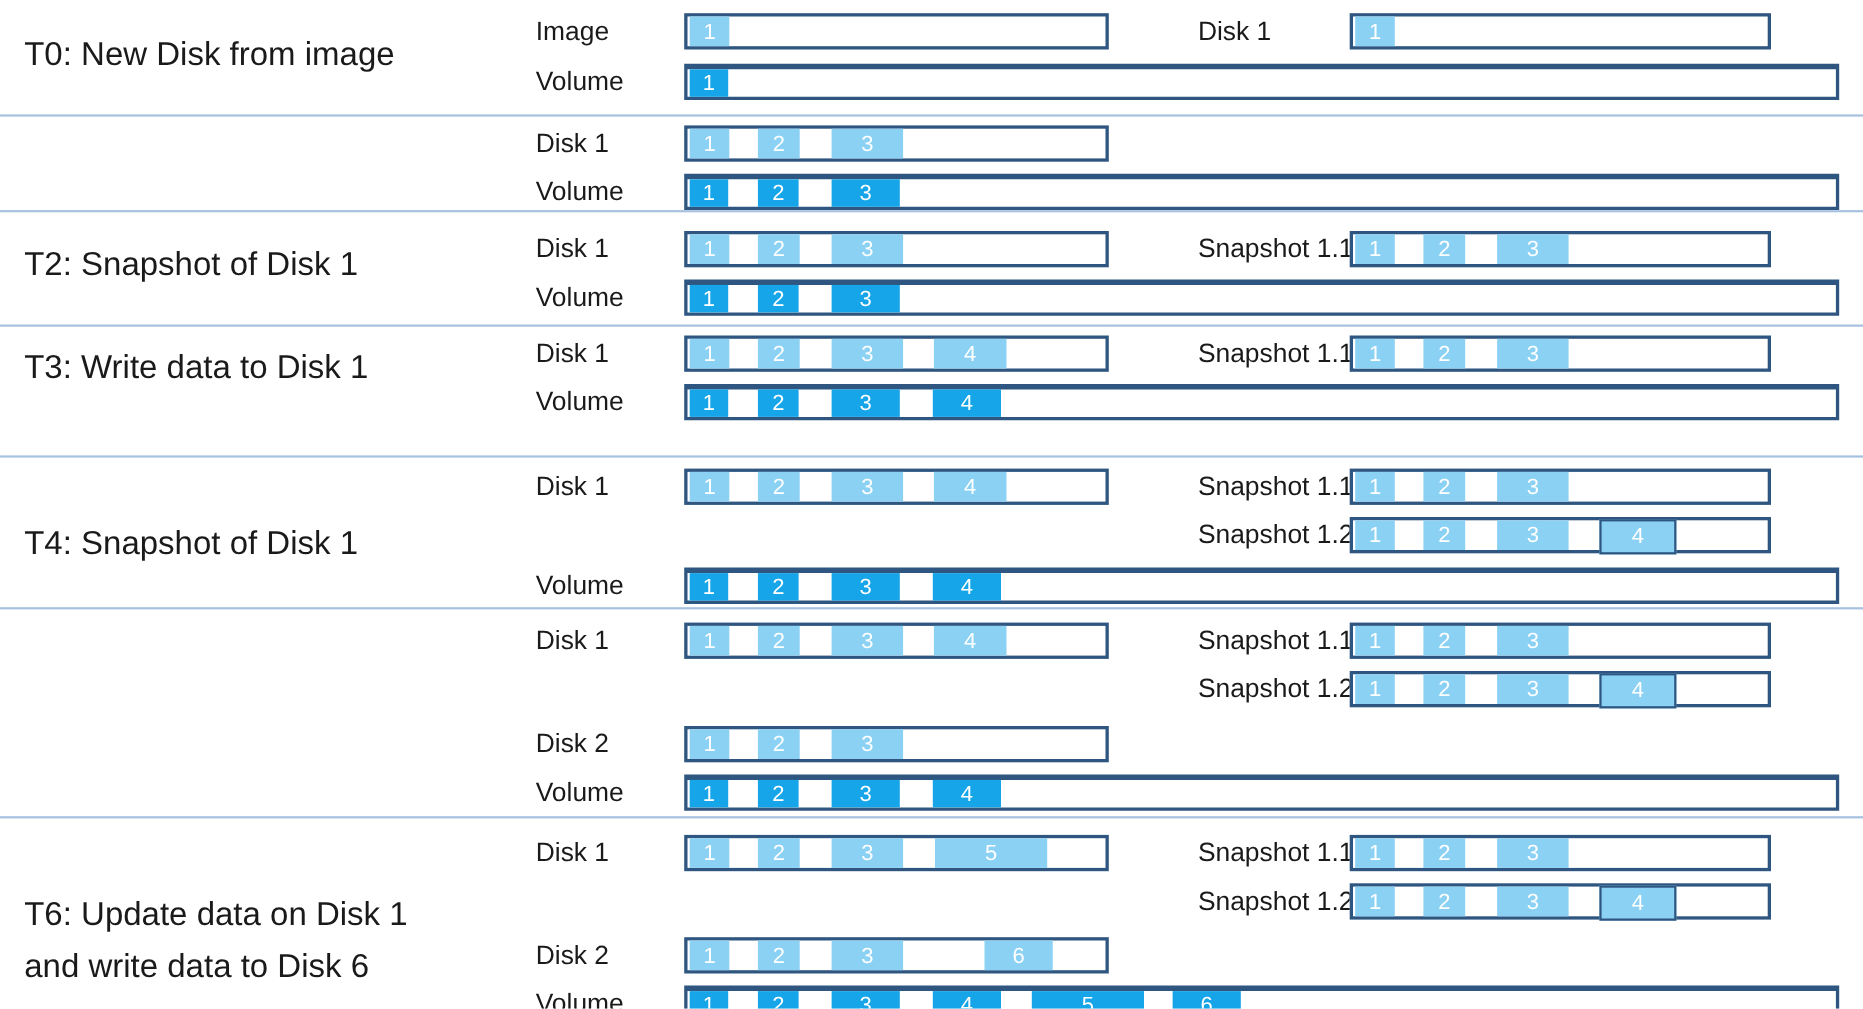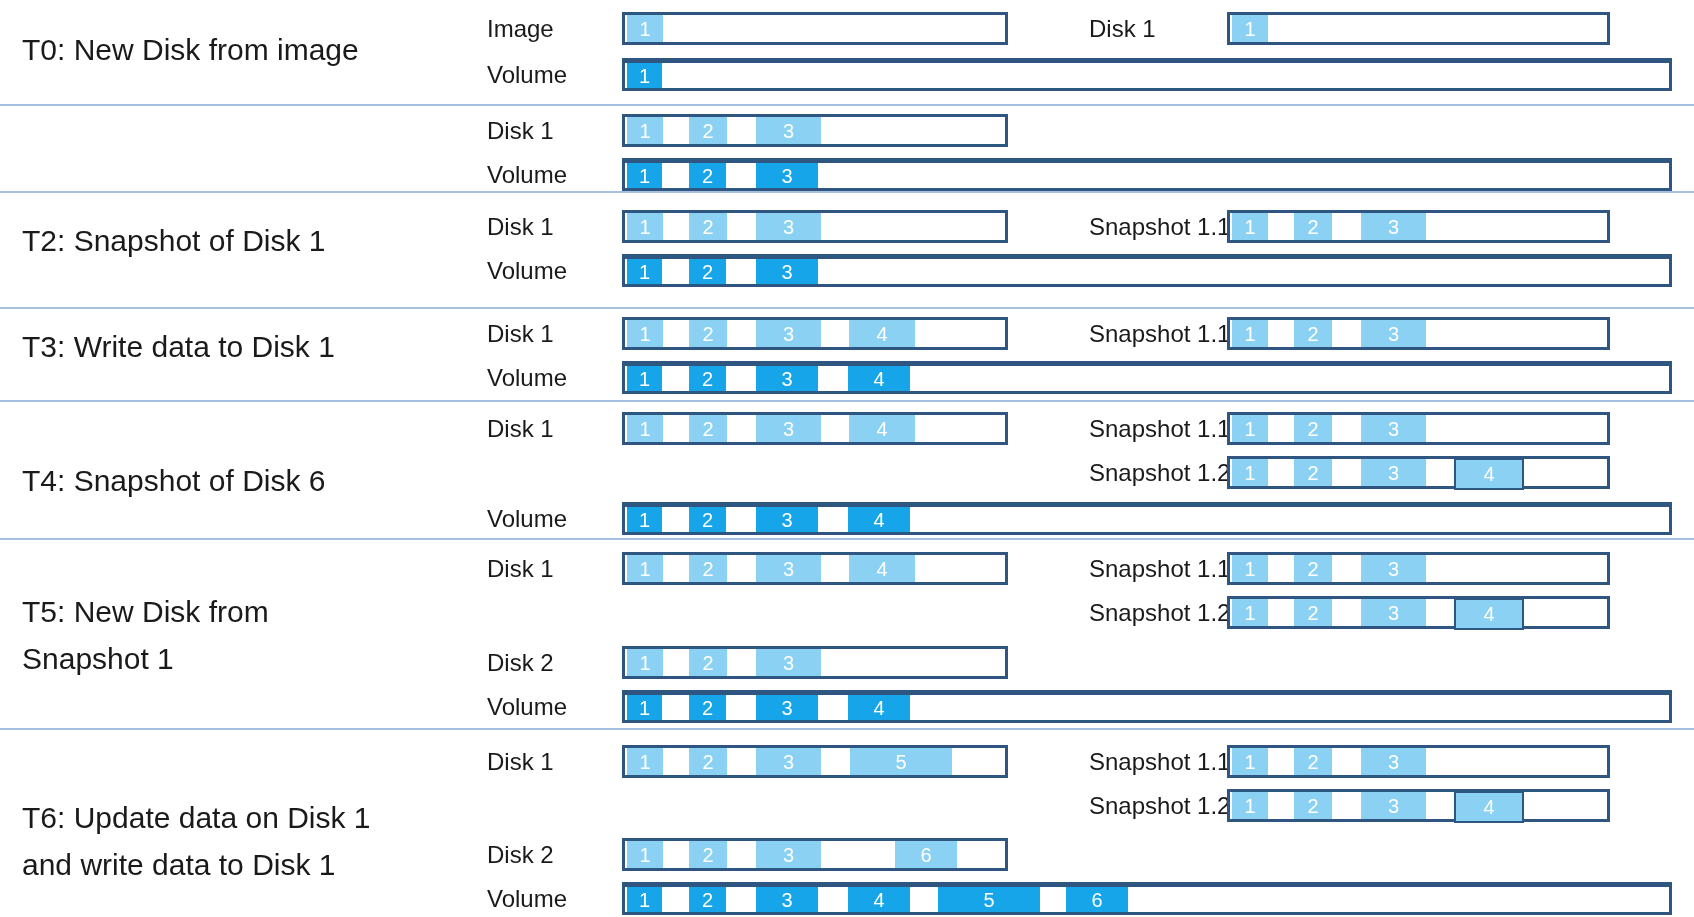--- a/index.html
+++ b/index.html
@@ -99,21 +99,21 @@
         <div class="block light" style="left: 64px; width: 38px;">2</div>
         <div class="block light" style="left: 131px; width: 65px;">3</div>
       </div>
       <div class="sub-label" style="top: 52px;">Volume</div>
       <div class="bar volume" style="left: 622px; width: 1050px; top: 52px;">
         <div class="block dark" style="left: 2px; width: 35px;">1</div>
         <div class="block dark" style="left: 64px; width: 37px;">2</div>
         <div class="block dark" style="left: 131px; width: 62px;">3</div>
       </div>
     </div>
-    <div class="section" style="height: 116px; text-align: center;">
+    <div class="section" style="height: 104px; text-align: center;">
       <div class="section-title" style="top: 24px;">
         <div>T2: Snapshot of Disk 1</div>
       </div>
       <div class="sub-label" style="top: 17px;">Disk 1</div>
       <div class="bar" style="left: 622px; width: 386px; top: 17px;">
         <div class="block light" style="left: 2px; width: 36px;">1</div>
         <div class="block light" style="left: 64px; width: 38px;">2</div>
         <div class="block light" style="left: 131px; width: 65px;">3</div>
       </div>
       <div class="right-label" style="top: 17px;">Snapshot 1.1</div>
@@ -122,21 +122,21 @@
         <div class="block light" style="left: 64px; width: 38px;">2</div>
         <div class="block light" style="left: 131px; width: 65px;">3</div>
       </div>
       <div class="sub-label" style="top: 61px;">Volume</div>
       <div class="bar volume" style="left: 622px; width: 1050px; top: 61px;">
         <div class="block dark" style="left: 2px; width: 35px;">1</div>
         <div class="block dark" style="left: 64px; width: 37px;">2</div>
         <div class="block dark" style="left: 131px; width: 62px;">3</div>
       </div>
     </div>
-    <div class="section" style="height: 93px;">
+    <div class="section" style="height: 119px;">
       <div class="section-title" style="top: 14px;">
         <div>T3: Write data to Disk 1</div>
       </div>
       <div class="sub-label" style="top: 8px;">Disk 1</div>
       <div class="bar" style="left: 622px; width: 386px; top: 8px;">
         <div class="block light" style="left: 2px; width: 36px;">1</div>
         <div class="block light" style="left: 64px; width: 38px;">2</div>
         <div class="block light" style="left: 131px; width: 65px;">3</div>
         <div class="block light" style="left: 224px; width: 66px;">4</div>
       </div>
@@ -149,21 +149,21 @@
       <div class="sub-label" style="top: 52px;">Volume</div>
       <div class="bar volume" style="left: 622px; width: 1050px; top: 52px;">
         <div class="block dark" style="left: 2px; width: 35px;">1</div>
         <div class="block dark" style="left: 64px; width: 37px;">2</div>
         <div class="block dark" style="left: 131px; width: 62px;">3</div>
         <div class="block dark" style="left: 223px; width: 62px;">4</div>
       </div>
     </div>
     <div class="section" style="height: 138px;">
       <div class="section-title" style="top: 55px;">
-        <div>T4: Snapshot of Disk 6</div>
+        <div>T4: Snapshot of Disk 1</div>
       </div>
       <div class="sub-label" style="top: 10px;">Disk 1</div>
       <div class="bar" style="left: 622px; width: 386px; top: 10px;">
         <div class="block light" style="left: 2px; width: 36px;">1</div>
         <div class="block light" style="left: 64px; width: 38px;">2</div>
         <div class="block light" style="left: 131px; width: 65px;">3</div>
         <div class="block light" style="left: 224px; width: 66px;">4</div>
       </div>
       <div class="right-label" style="top: 10px;">Snapshot 1.1</div>
       <div class="bar" style="left: 1227px; width: 383px; top: 10px;">
@@ -180,24 +180,20 @@
       </div>
       <div class="sub-label" style="top: 100px;">Volume</div>
       <div class="bar volume" style="left: 622px; width: 1050px; top: 100px;">
         <div class="block dark" style="left: 2px; width: 35px;">1</div>
         <div class="block dark" style="left: 64px; width: 37px;">2</div>
         <div class="block dark" style="left: 131px; width: 62px;">3</div>
         <div class="block dark" style="left: 223px; width: 62px;">4</div>
       </div>
     </div>
     <div class="section" style="height: 190px;">
-      <div class="section-title" style="top: 48px;">
-        <div>T5: New Disk from</div>
-        <div>Snapshot 1</div>
-      </div>
       <div class="sub-label" style="top: 12px;">Disk 1</div>
       <div class="bar" style="left: 622px; width: 386px; top: 12px;">
         <div class="block light" style="left: 2px; width: 36px;">1</div>
         <div class="block light" style="left: 64px; width: 38px;">2</div>
         <div class="block light" style="left: 131px; width: 65px;">3</div>
         <div class="block light" style="left: 224px; width: 66px;">4</div>
       </div>
       <div class="right-label" style="top: 12px;">Snapshot 1.1</div>
       <div class="bar" style="left: 1227px; width: 383px; top: 12px;">
         <div class="block light" style="left: 2px; width: 36px;">1</div>
@@ -221,21 +217,21 @@
       <div class="bar volume" style="left: 622px; width: 1050px; top: 150px;">
         <div class="block dark" style="left: 2px; width: 35px;">1</div>
         <div class="block dark" style="left: 64px; width: 37px;">2</div>
         <div class="block dark" style="left: 131px; width: 62px;">3</div>
         <div class="block dark" style="left: 223px; width: 62px;">4</div>
       </div>
     </div>
     <div class="section" style="height: 199px;">
       <div class="section-title" style="top: 52px; margin-top: 12px;">
         <div>T6: Update data on Disk 1</div>
-        <div>and write data to Disk 1</div>
+        <div>and write data to Disk 6</div>
       </div>
       <div class="sub-label" style="top: 15px;">Disk 1</div>
       <div class="bar" style="left: 622px; width: 386px; top: 15px;">
         <div class="block light" style="left: 2px; width: 36px;">1</div>
         <div class="block light" style="left: 64px; width: 38px;">2</div>
         <div class="block light" style="left: 131px; width: 65px;">3</div>
         <div class="block light" style="left: 225px; width: 102px;">5</div>
       </div>
       <div class="right-label" style="top: 15px;">Snapshot 1.1</div>
       <div class="bar" style="left: 1227px; width: 383px; top: 15px;">

